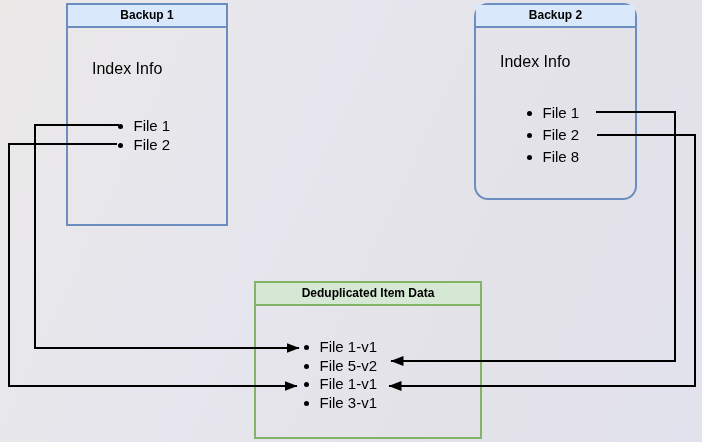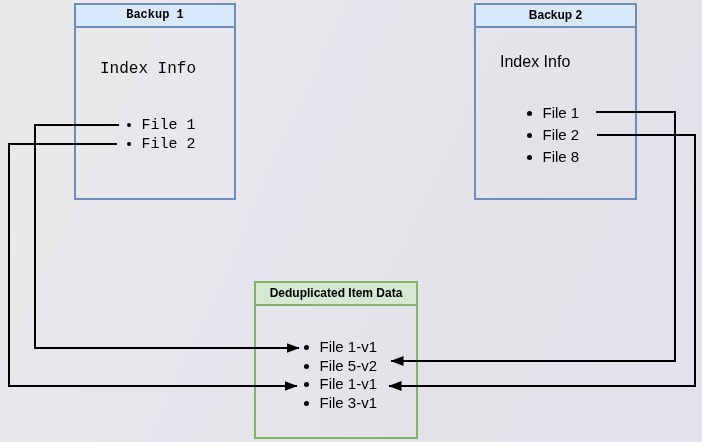--- a/index.html
+++ b/index.html
@@ -39,29 +39,29 @@
     font-size:16px;line-height:18px;
     white-space:nowrap;
   }
   ul.file-list{
     position:absolute;
     margin:0;padding:0 0 0 1.1em;
     font-size:15px;
     list-style:disc outside;
     white-space:nowrap;
   }
-  #backup1{left:74px;top:3px;width:162px;height:197px;font-family:Liberation Mono, monospace;}
+  #backup1{left:66px;top:3px;width:162px;height:223px;}
   #backup1 .node-label{left:24px;top:55px;}
   #backup1 ul.file-list{left:49px;top:111px;line-height:19px;}
 
-  #backup2{left:474px;top:3px;width:163px;height:197px;}
+  #backup2{left:474px;top:3px;width:163px;height:197px;border-radius:14px;}
   #backup2 .node-label{left:24px;top:48px;}
   #backup2 ul.file-list{left:50px;top:97px;line-height:22px;}
 
-  #dedup{left:254px;top:281px;width:164px;height:158px;}
+  #dedup{left:254px;top:281px;width:228px;height:158px;}
   #dedup ul.file-list{left:47px;top:55px;line-height:18.6px;text-align:right;}
 
   svg.arrow-layer{
     position:absolute;left:0;top:0;
     width:702px;height:442px;
     pointer-events:none;
   }
   svg.arrow-layer polyline{
     fill:none;
     stroke:var(--arrow-color,#000);

